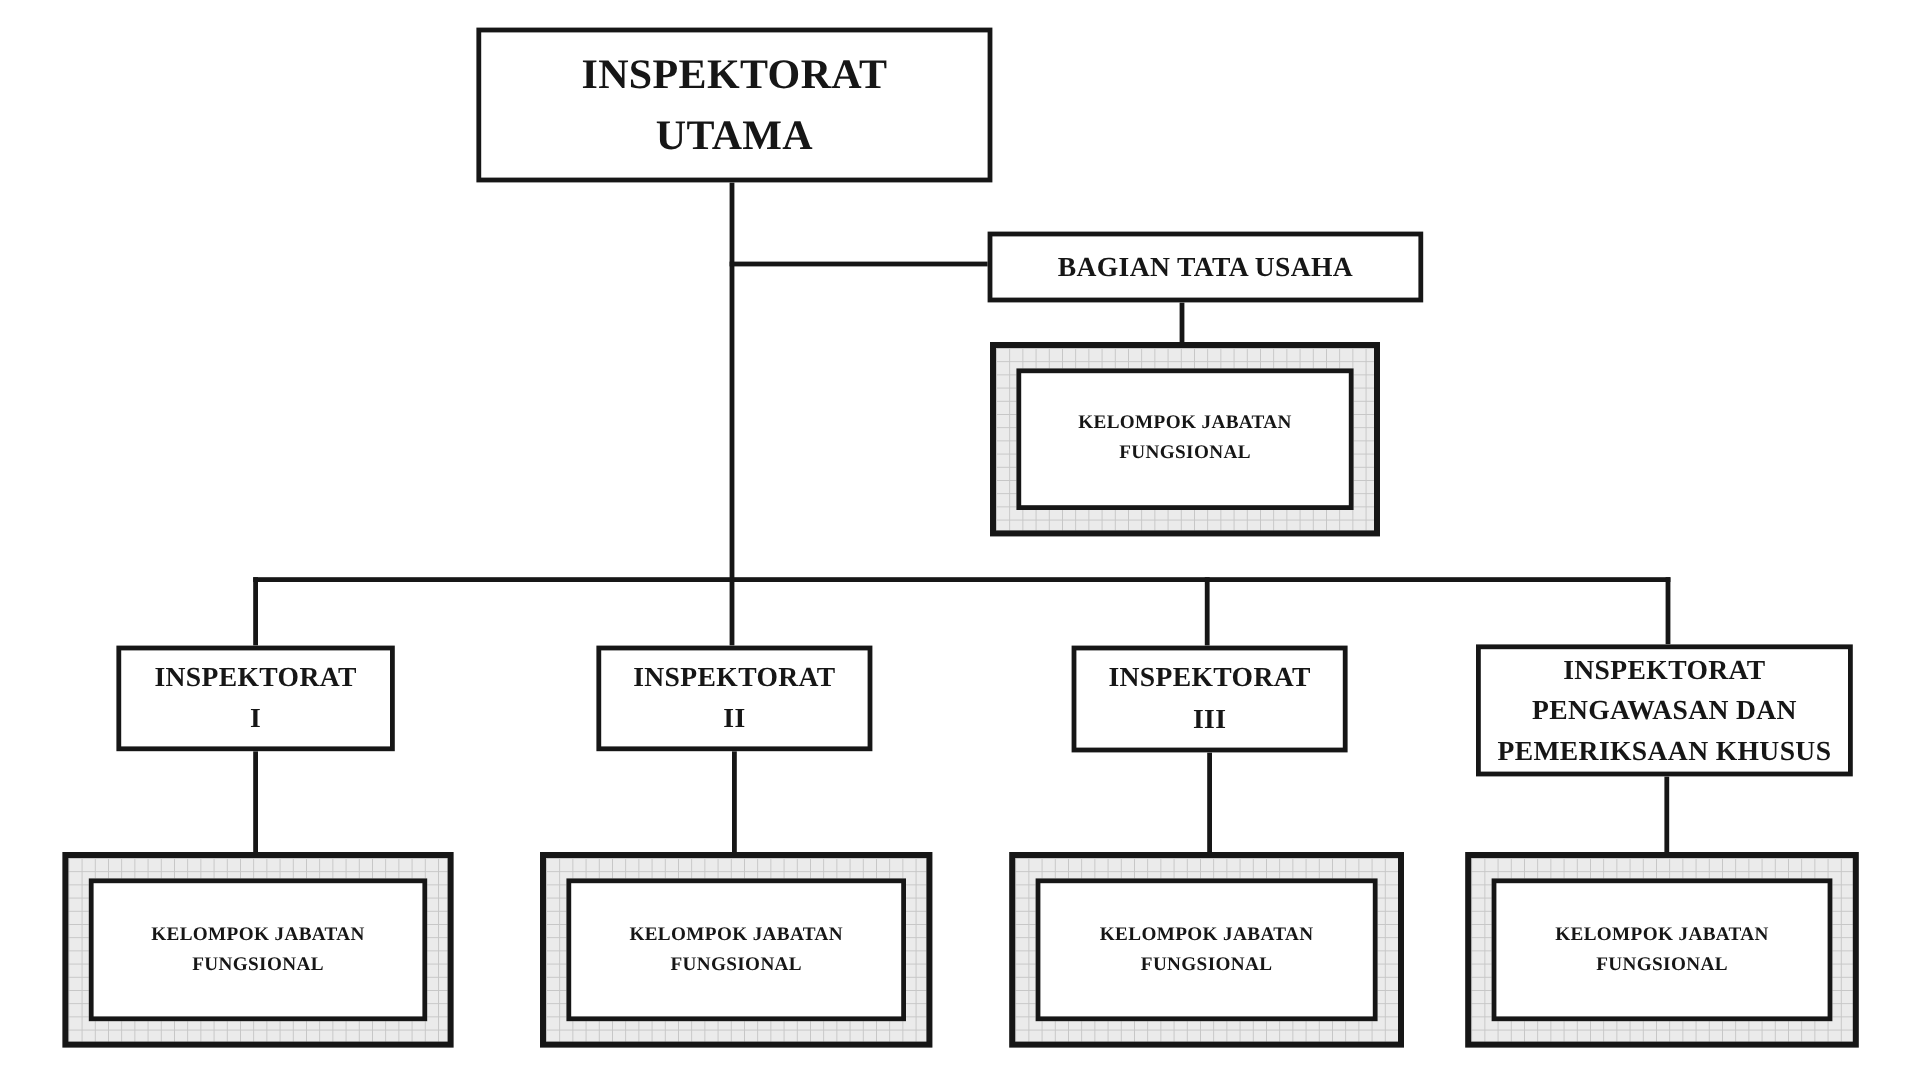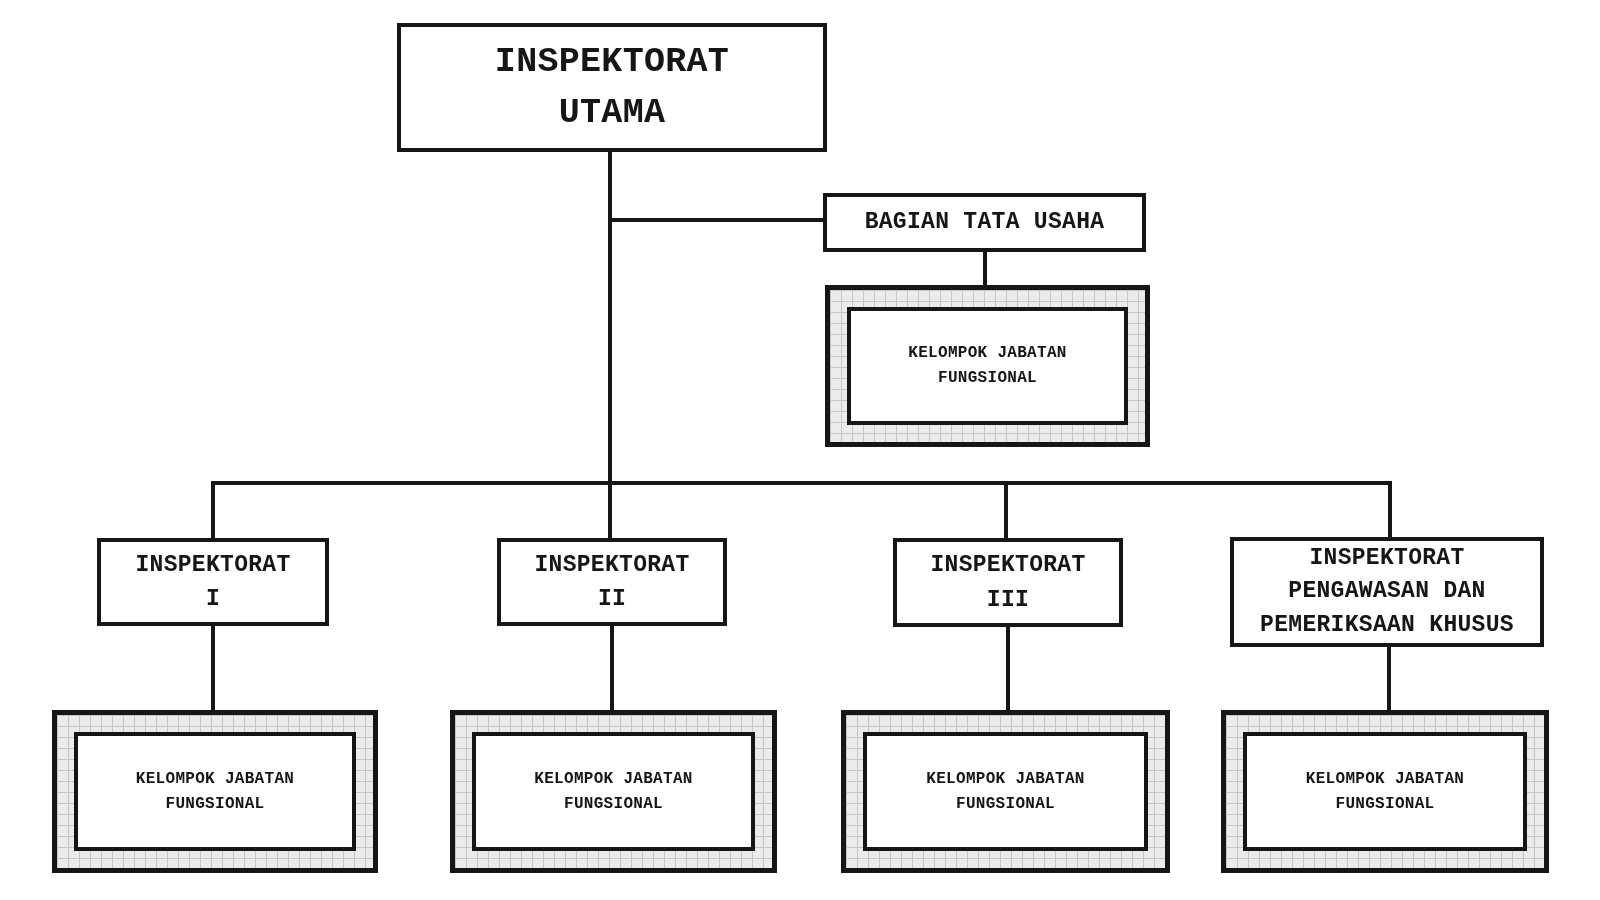--- a/index.html
+++ b/index.html
@@ -1,40 +1,40 @@
 <!DOCTYPE html>
 <html><head>
 <meta charset="utf-8">
 <style>
   html, body { margin: 0; padding: 0; background: #ffffff; }
   #canvas {
     position: relative;
     width: 1600px;
     height: 900px;
     background: #ffffff;
-    font-family: Liberation Mono, monospace;
+    font-family: Liberation Serif, serif;
     color: #161616;
     overflow: hidden;
   }
   .box {
     position: absolute;
     box-sizing: border-box;
     background: #ffffff;
     border: 4px solid #161616;
     display: flex;
     align-items: center;
     justify-content: center;
     text-align: center;
     font-weight: bold;
     white-space: pre-line;
     letter-spacing: 0.3px;
   }
   
   .n-utama { left: 397px; top: 23px;  width: 430px; height: 129px; font-size: 35px; line-height: 1.45; }
-  .n-tata  { left: 823px; top: 193px; width: 323px; height: 59px;  font-size: 23px; line-height: 1.2; }
+  .n-tata  { left: 823px; top: 193px; width: 363px; height: 59px;  font-size: 23px; line-height: 1.2; }
   .n-i1    { left: 97px;   top: 538px; width: 232px; height: 88px;  font-size: 23px; line-height: 1.5; }
   .n-i2    { left: 497px;  top: 538px; width: 230px; height: 88px;  font-size: 23px; line-height: 1.5; }
   .n-i3    { left: 893px;  top: 538px; width: 230px; height: 89px;  font-size: 23px; line-height: 1.5; }
   .n-i4    { left: 1230px; top: 537px; width: 314px; height: 110px; font-size: 23px; line-height: 1.45; }
   
   .kjf {
     position: absolute;
     box-sizing: border-box;
     border: 5px solid #161616;
     background-color: #ebebeb;

